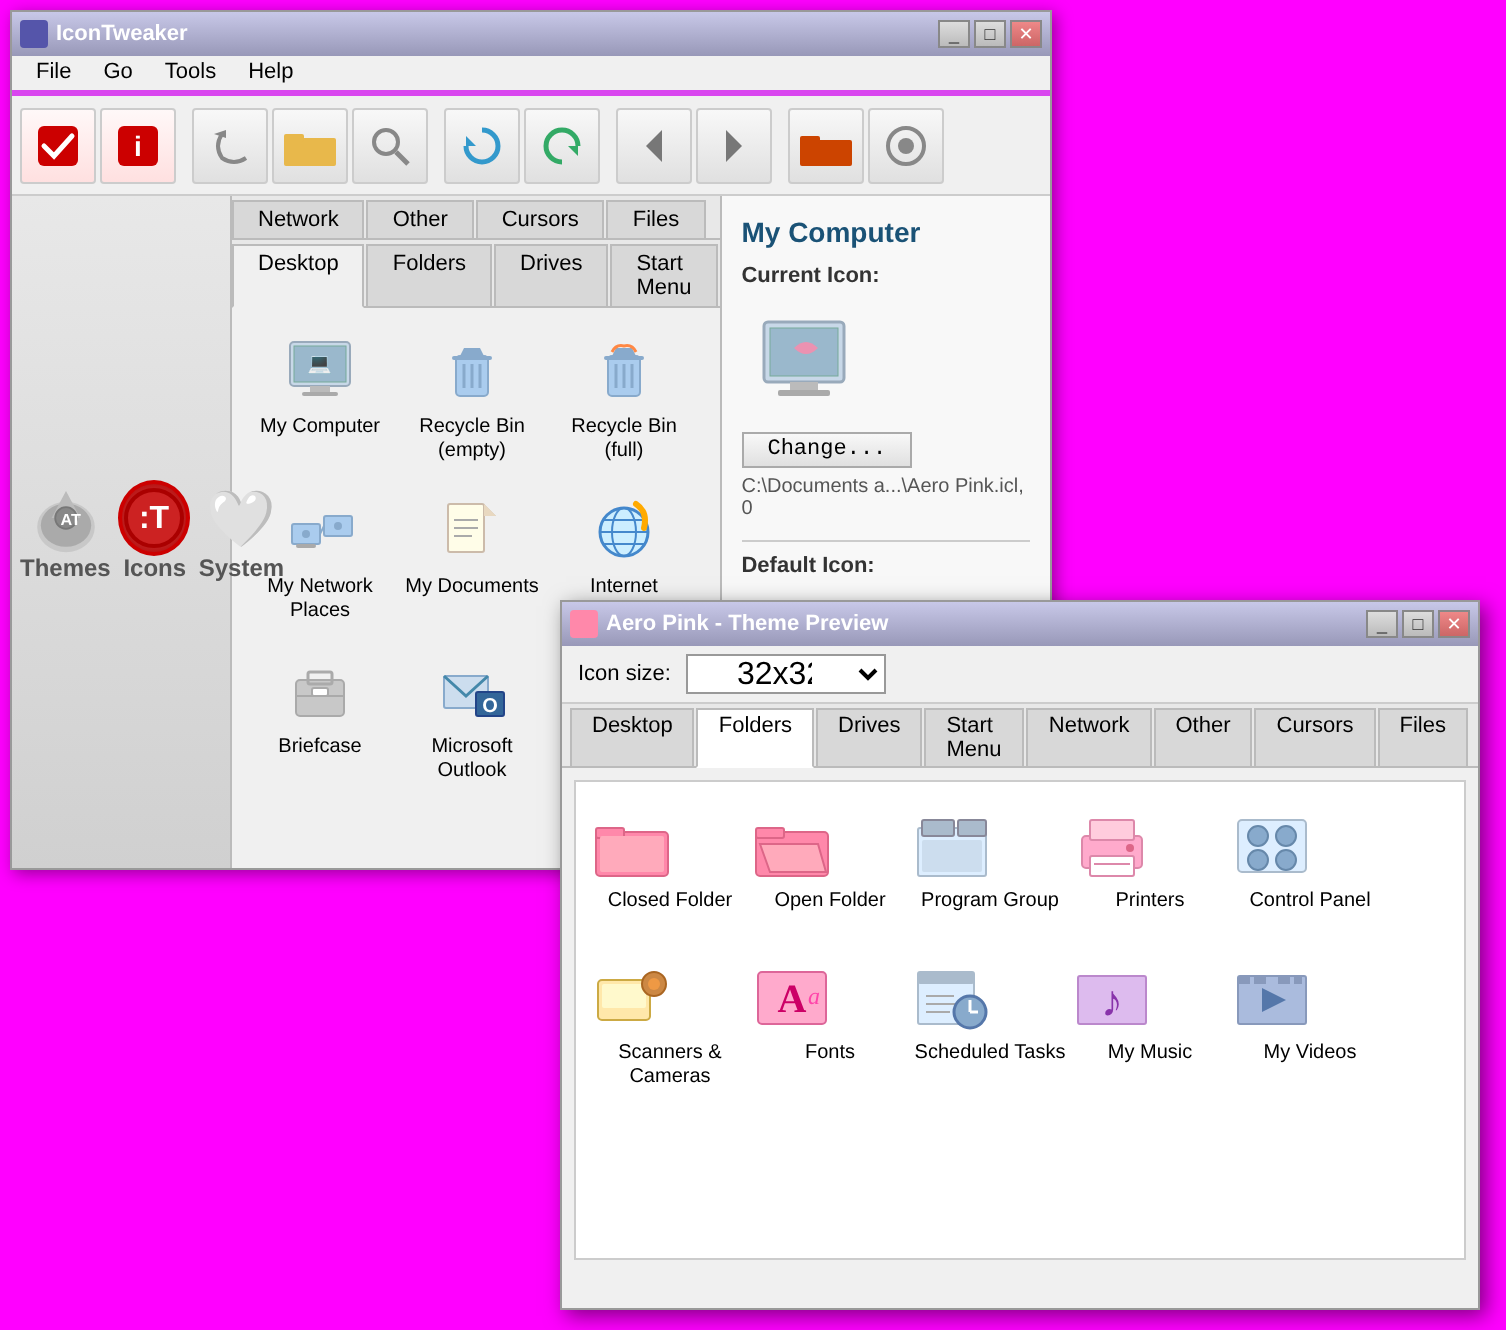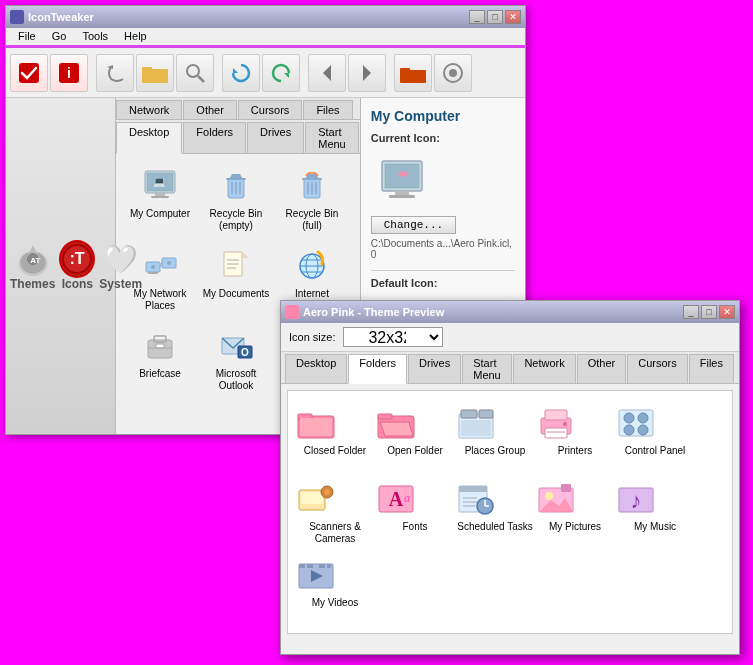--- a/index.html
+++ b/index.html
@@ -735,21 +735,21 @@
 
     <div class="preview-icon-cell">
       <div class="preview-icon-img">
         <svg width="38" height="34" viewBox="0 0 38 34">
           <rect x="2" y="8" width="34" height="24" rx="1" fill="#ddeeff" stroke="#aabbcc" stroke-width="1"></rect>
           <rect x="4" y="4" width="16" height="8" rx="1" fill="#aabbcc" stroke="#889" stroke-width="1"></rect>
           <rect x="22" y="4" width="14" height="8" rx="1" fill="#aabbcc" stroke="#889" stroke-width="1"></rect>
           <rect x="4" y="14" width="30" height="16" rx="1" fill="#ccddee"></rect>
         </svg>
       </div>
-      <span class="preview-icon-label">Places Group</span>
+      <span class="preview-icon-label">Program Group</span>
     </div>
 
     <div class="preview-icon-cell">
       <div class="preview-icon-img">
         <svg width="38" height="34" viewBox="0 0 38 34">
           <rect x="4" y="12" width="30" height="16" rx="2" fill="#ffaacc" stroke="#dd88aa" stroke-width="1"></rect>
           <rect x="8" y="4" width="22" height="10" rx="1" fill="#ffccdd" stroke="#dd88aa" stroke-width="1"></rect>
           <rect x="8" y="22" width="22" height="10" rx="1" fill="#fff" stroke="#dd88aa" stroke-width="1"></rect>
           <circle cx="28" cy="18" r="2" fill="#dd6688"></circle>
           <line x1="10" y1="26" x2="28" y2="26" stroke="#dd88aa" stroke-width="1"></line>
@@ -803,31 +803,20 @@
           <line x1="6" y1="20" x2="22" y2="20" stroke="#aaa" stroke-width="1"></line>
           <line x1="6" y1="24" x2="18" y2="24" stroke="#aaa" stroke-width="1"></line>
           <circle cx="28" cy="24" r="8" fill="#88aacc" stroke="#5577aa" stroke-width="1.5"></circle>
           <line x1="28" y1="18" x2="28" y2="24" stroke="white" stroke-width="1.5"></line>
           <line x1="28" y1="24" x2="32" y2="24" stroke="white" stroke-width="1.5"></line>
         </svg>
       </div>
       <span class="preview-icon-label">Scheduled Tasks</span>
     </div>
 
-    <div class="preview-icon-cell">
-      <div class="preview-icon-img">
-        <svg width="38" height="34" viewBox="0 0 38 34">
-          <rect x="2" y="6" width="34" height="24" rx="1" fill="#ffbbdd" stroke="#dd88bb" stroke-width="1"></rect>
-          <circle cx="12" cy="14" r="4" fill="#ffeeaa"></circle>
-          <polygon points="2,30 14,18 22,24 28,16 36,30" fill="#ff88aa" opacity="0.7"></polygon>
-          <rect x="24" y="2" width="10" height="8" rx="1" fill="#dd88bb"></rect>
-        </svg>
-      </div>
-      <span class="preview-icon-label">My Pictures</span>
-    </div>
 
     <div class="preview-icon-cell">
       <div class="preview-icon-img">
         <svg width="38" height="34" viewBox="0 0 38 34">
           <rect x="2" y="6" width="34" height="24" rx="1" fill="#ddbbee" stroke="#bb88cc" stroke-width="1"></rect>
           <text x="19" y="26" text-anchor="middle" fill="#8833aa" font-size="22">♪</text>
         </svg>
       </div>
       <span class="preview-icon-label">My Music</span>
     </div>

